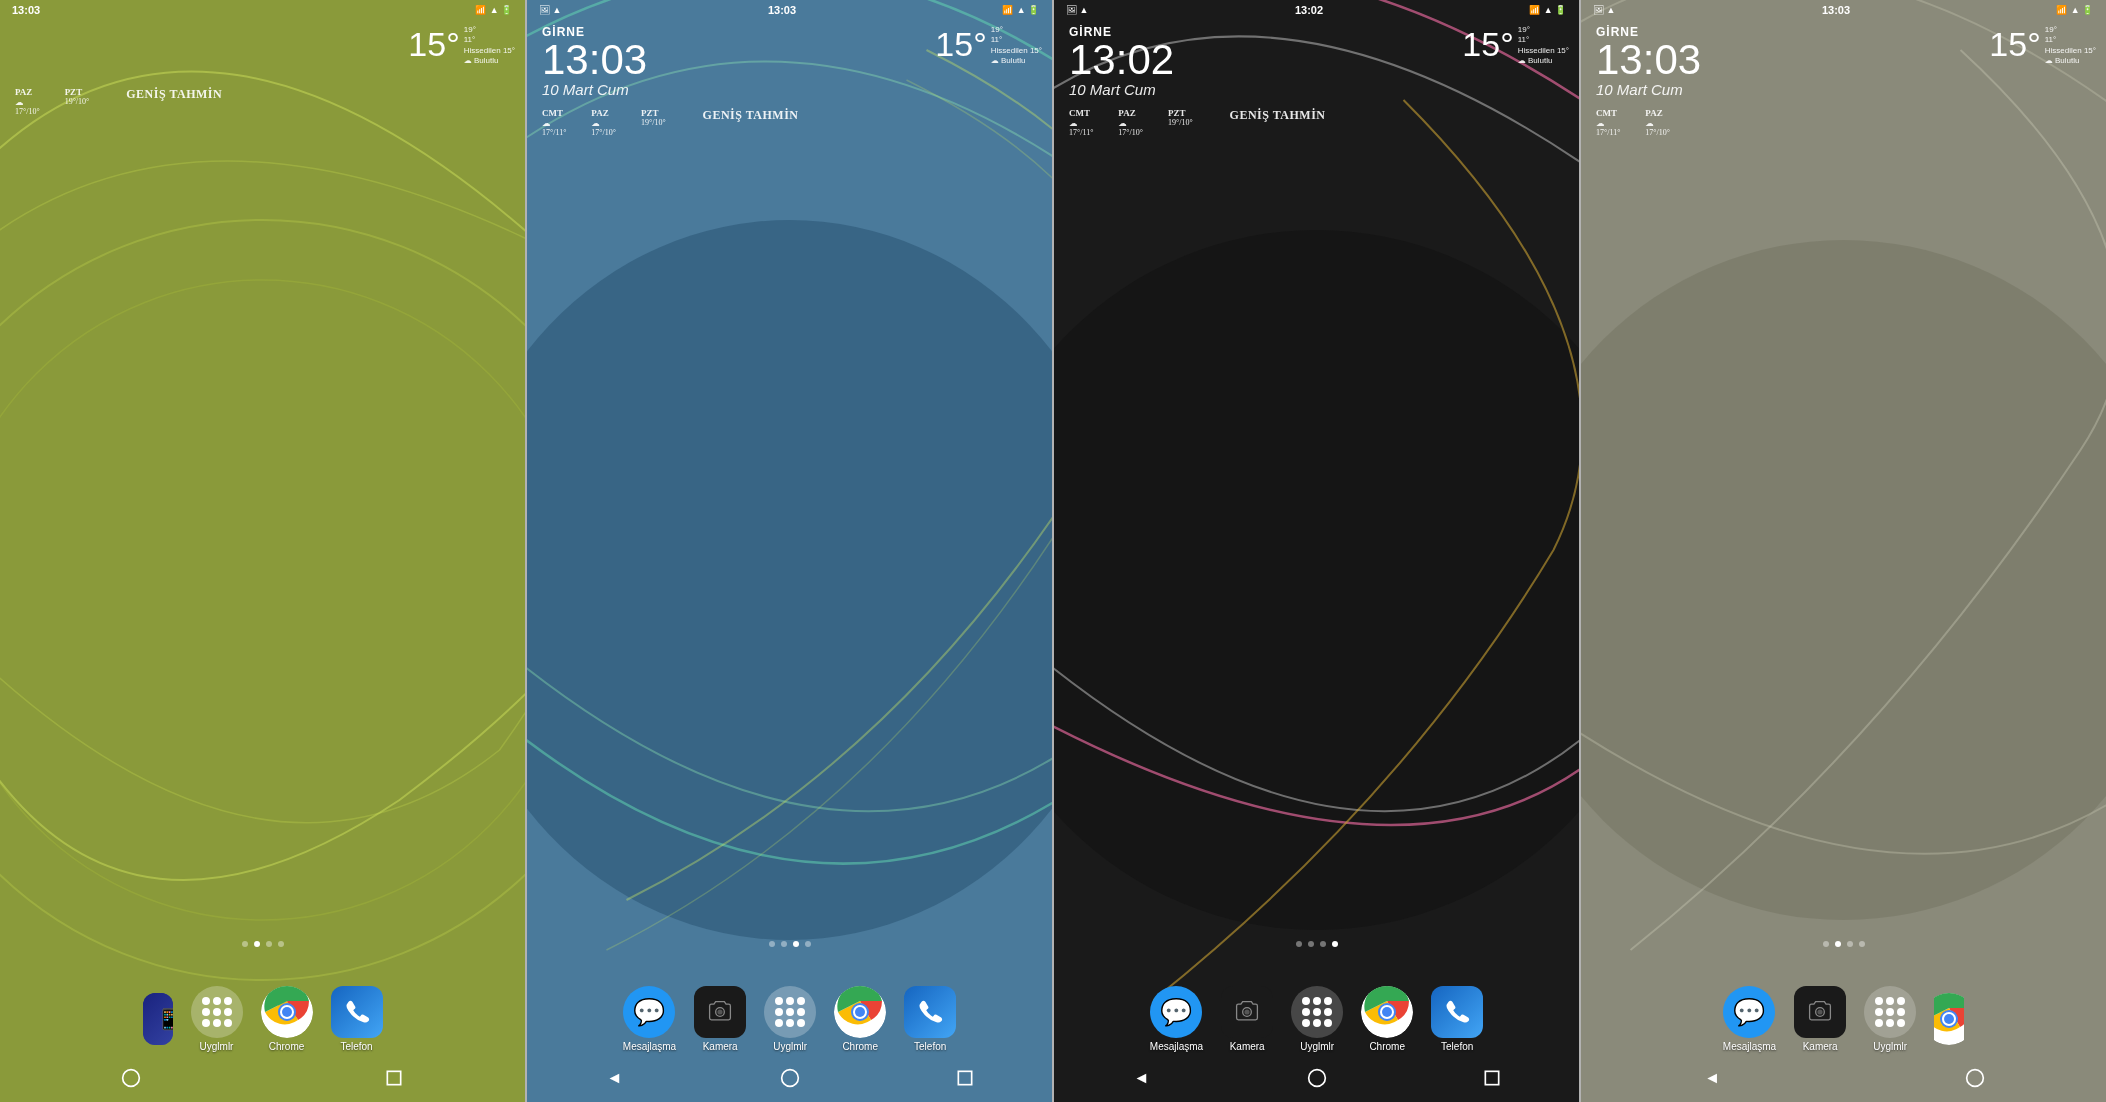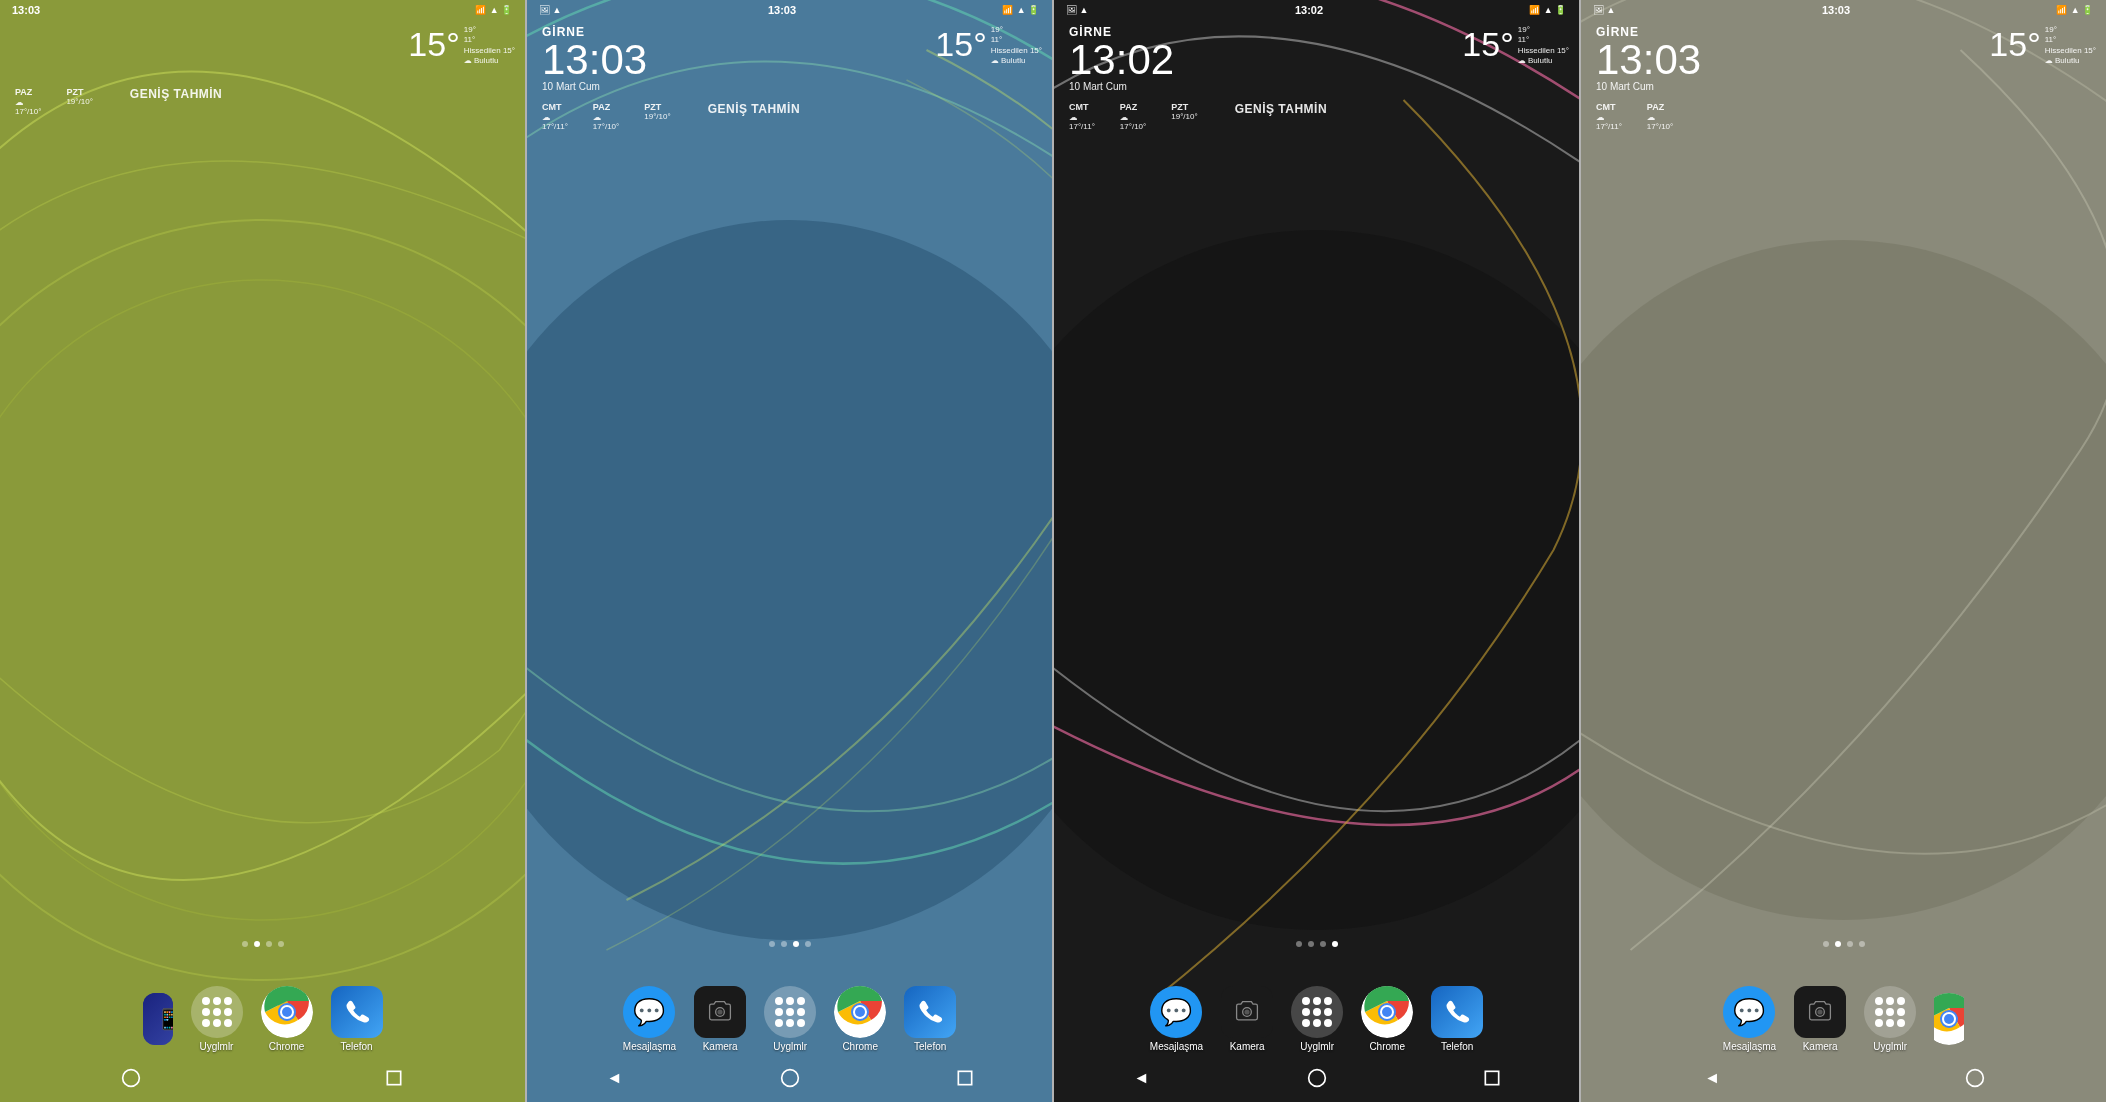--- a/index.html
+++ b/index.html
@@ -59,22 +59,23 @@
     }
 
     .clock-time {
       font-size: 42px;
       font-weight: 300;
       color: white;
       line-height: 1;
     }
 
     .date-text {
-      font-size: 10px;
+      font-size: 15px;
       color: rgba(255,255,255,0.9);
+      font-style: italic;
     }
 
     
     .page-indicators {
       position: absolute;
       bottom: 155px;
       left: 50%;
       transform: translateX(-50%);
       display: flex;
       gap: 6px;
@@ -237,20 +238,21 @@
       flex-direction: column;
       font-size: 8px;
       color: rgba(255,255,255,0.9);
       line-height: 1.3;
     }
 
     .forecast-section {
       display: flex;
       gap: 25px;
       margin-top: 6px;
+      font-family: Liberation Serif, serif;
     }
 
     .forecast-item {
       display: flex;
       flex-direction: column;
       align-items: flex-start;
       font-size: 8.5px;
       color: rgba(255,255,255,0.9);
     }
 

